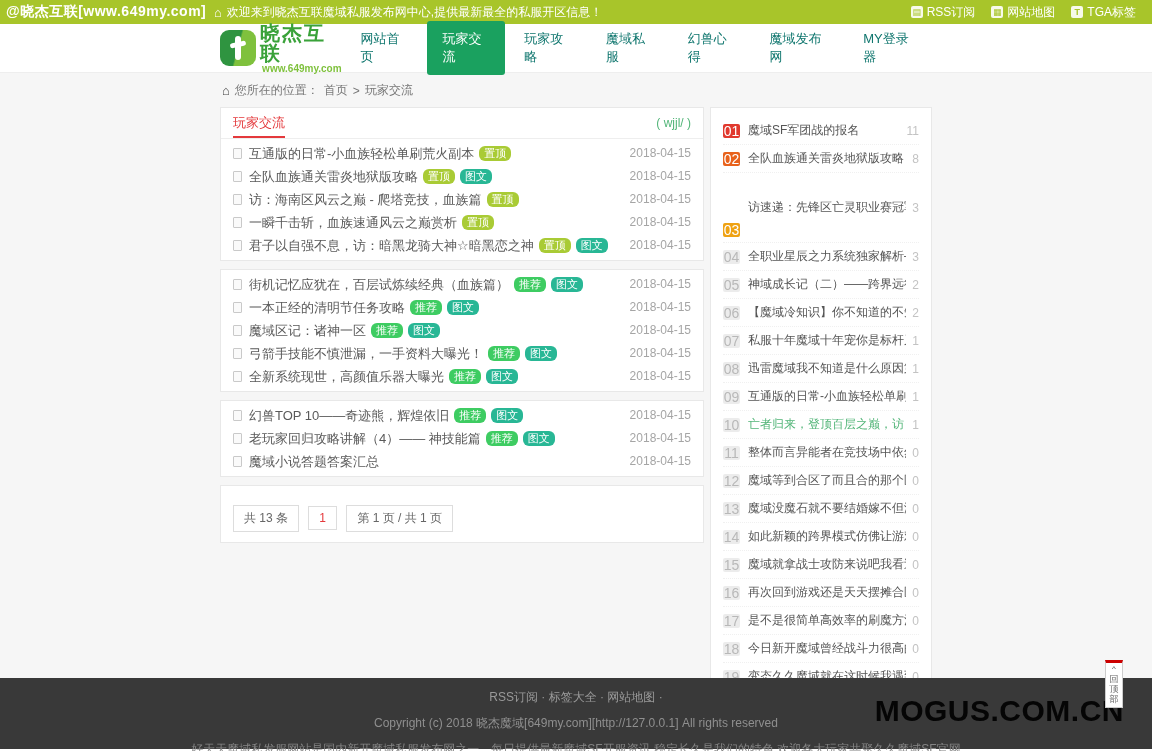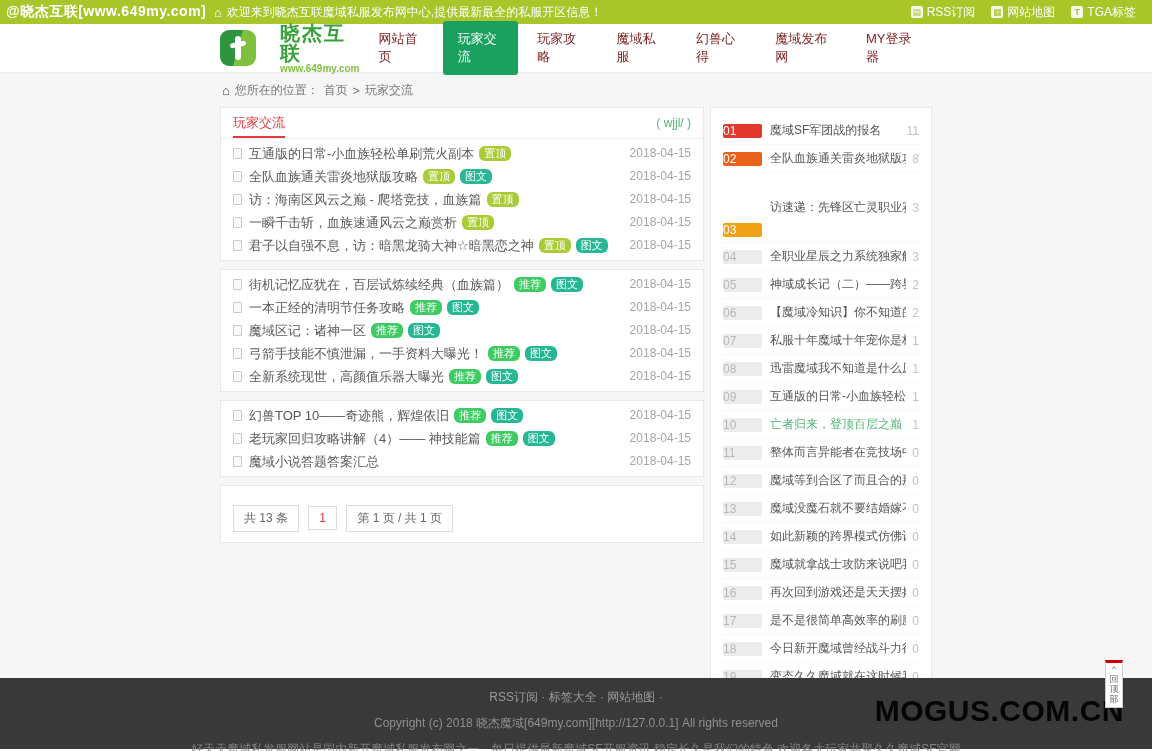--- a/index.html
+++ b/index.html
@@ -12,28 +12,28 @@
   .topbar .site-label { font-size:14px; font-weight:bold; padding-left:6px; width:214px; letter-spacing:.5px; }
   .topbar .welcome { flex:1; display:flex; align-items:center; gap:5px; }
   .topbar .links { display:flex; gap:16px; padding-right:16px; }
   .topbar .links a { color:#fff; display:flex; align-items:center; gap:4px; }
   .mini-icon { display:inline-block; width:12px; height:12px; background:rgba(255,255,255,.9); color:#a8c52a; font-size:9px; line-height:12px; text-align:center; border-radius:2px; font-weight:bold; }
   .house { font-size:13px; }
 
   
   .header { height:49px; background:#fff; border-bottom:1px solid #eee; }
   .header-inner { width:712px; margin:0 auto; height:48px; display:flex; align-items:center; justify-content:space-between; }
-  .logo { display:flex; align-items:center; gap:24px; cursor:pointer; }
+  .logo { display:flex; align-items:center; gap:4px; cursor:pointer; }
   .logo-icon { width:36px; height:36px; border-radius:9px; background:linear-gradient(105deg,#2f9440 48%,#7fc13d 52%); position:relative; flex:none; }
   .logo-icon::before { content:""; position:absolute; left:15px; top:6px; width:6px; height:24px; background:#fff; border-radius:3px; }
   .logo-icon::after { content:""; position:absolute; left:10px; top:12px; width:16px; height:5px; background:#fff; border-radius:3px; transform:rotate(-12deg); }
   .logo-text .cn { font-size:20px; font-weight:bold; color:#3aa23a; letter-spacing:2px; line-height:20px; }
   .logo-text .url { font-size:10px; color:#7fc13d; font-weight:bold;text-align:right; }
   .nav { display:flex; align-items:center; }
-  .nav-item { font-size:13px; color:#7f1d1d; padding:9px 15px; margin-left:4px; border-radius:3px; cursor:pointer; }
+  .nav-item { font-size:13px; color:#0f766e; padding:9px 15px; margin-left:4px; border-radius:3px; cursor:pointer; }
   .nav-item.active { background:#1aa15f; color:#fff; }
 
   
   .page-body { background:#f6f6f6; height:605px; overflow:hidden; }
   .container { width:712px; margin:0 auto; }
   .breadcrumb { padding:9px 2px 8px; font-size:12px; color:#777; display:flex; align-items:center; gap:5px; }
   .breadcrumb .house { color:#444; }
   .breadcrumb a { color:#777; }
   .columns { display:flex; gap:6px; align-items:flex-start; }
   .main-col { width:484px; }
@@ -55,21 +55,21 @@
   .row-date { margin-left:auto; color:#a5a5a5; font-size:12px; flex:none; padding-left:8px; }
 
   .pagebar { background:#fff; border:1px solid #e8e8e8; padding:10px 12px; font-size:12px; color:#666; }
   .page-box { display:inline-block; border:1px solid #ddd; padding:4px 10px; margin-right:6px; background:#fff;margin-top:9px; }
   .page-box.current { color:#e4393c; cursor:pointer; }
 
   
   .side-box { background:#fff; border:1px solid #e8e8e8; padding:9px 12px; }
   .side-row { display:flex; align-items:center; padding:5px 0; border-bottom:1px dotted #f0f0f0; font-size:12px; cursor:pointer; }
   .side-row:last-child { border-bottom:none; }
-  .rank { width:39px; height:14px; line-height:14px; border-radius:2px; background:#ececec; color:#b8b8b8; font-size:12px; margin-right:8px; flex:none; }
+  .rank { width:17px; height:14px; line-height:14px; text-align:center; border-radius:2px; background:#ececec; color:#b8b8b8; font-size:14px; margin-right:8px; flex:none; }
   .rank.r1 { background:#e1392e; color:#fff; }
   .rank.r2 { background:#e8621c; color:#fff; }
   .rank.r3 { background:#efa213; color:#fff;margin-top:45px; }
   .side-title { flex:1; white-space:nowrap; overflow:hidden; color:#555; }
   .side-title.green { color:#52b578; }
   .side-count { color:#c3c3c3; margin-left:6px; flex:none; }
 
   
   .footer { height:71px; background:#393939; text-align:center; padding-top:11px; }
   .footer .f-links { font-size:12px; color:#9a9a9a; margin-bottom:9px; }

